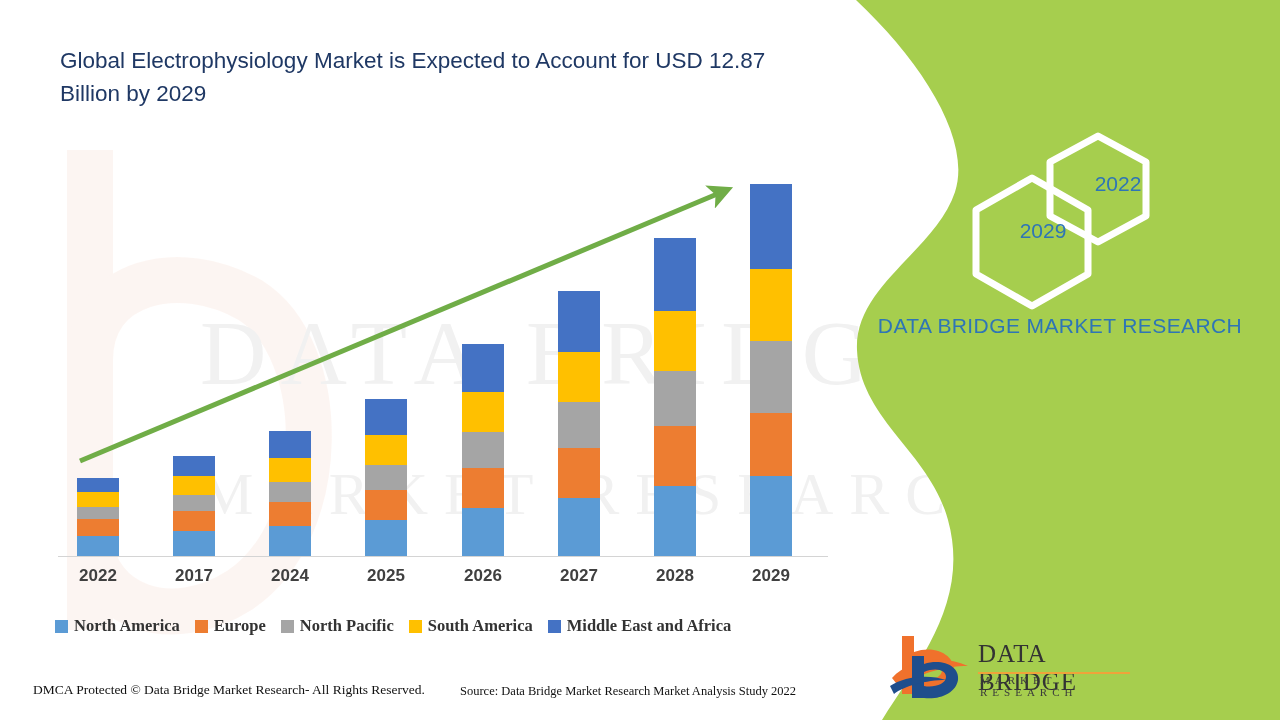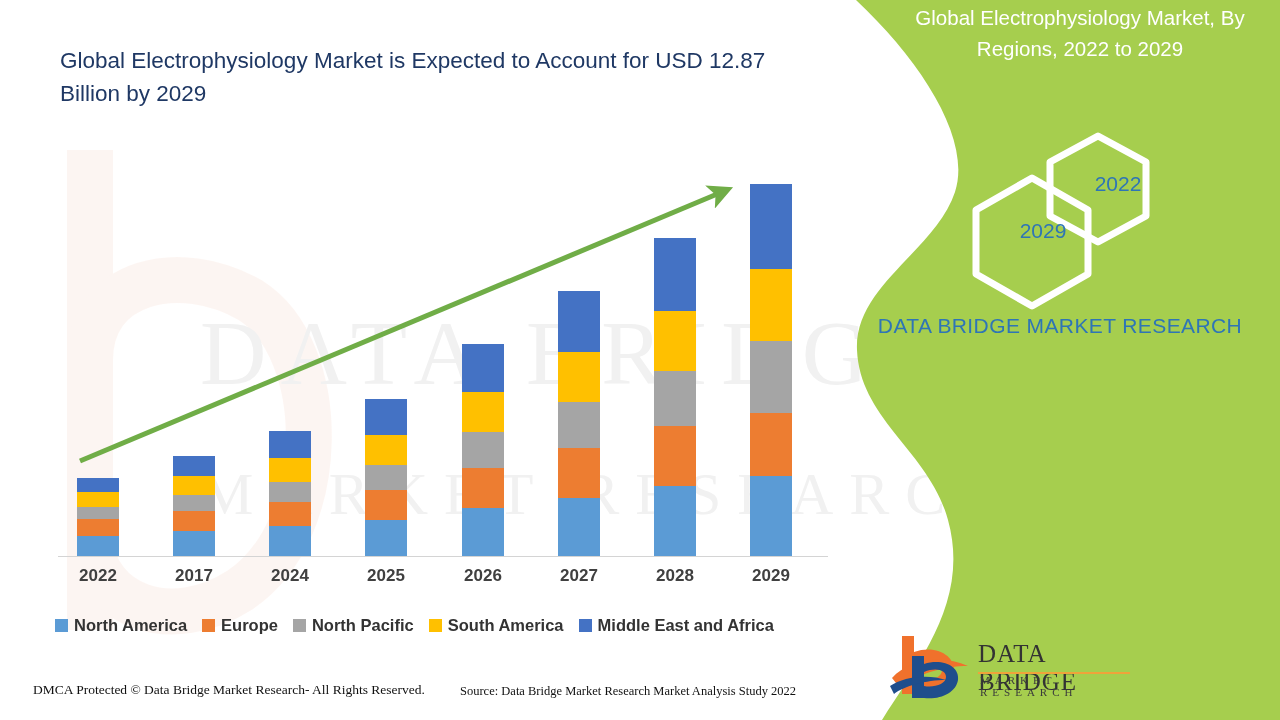--- a/index.html
+++ b/index.html
@@ -143,20 +143,21 @@
     gap: 15px;
     font-size: 16.5px;
     font-weight: bold;
     color: #333;
   }
   .legend-item {
     display: flex;
     align-items: center;
     gap: 6px;
     white-space: nowrap;
+    font-family: Liberation Serif, serif;
   }
   .legend-swatch {
     width: 13px;
     height: 13px;
     display: inline-block;
     flex: 0 0 auto;
   }
 
   
   .footer-left {
@@ -396,21 +397,20 @@
 
   <div class="green-panel">
     <svg width="450" height="720" viewBox="0 0 450 720" style="position:absolute;left:0;top:0;">
       <path d="M 26 0 L 450 0 L 450 720 L 52 720
                C 90 660, 140 600, 118 520
                C 100 452, 30 420, 27 350
                C 24 286, 106 250, 125 192
                C 142 140, 92 62, 26 0 Z" fill="#a6ce4e"></path>
     </svg>
 
-    <div class="panel-title">Global Electrophysiology Market, By Regions, 2022 to 2029</div>
 
     <svg class="hex-svg" viewBox="0 0 220 180">
       <polygon points="128,6 176,32 176,86 128,112 80,86 80,32" fill="none" stroke="#ffffff" stroke-width="7" stroke-linejoin="round"></polygon>
       <polygon points="62,48 118,80 118,144 62,176 6,144 6,80" fill="none" stroke="#ffffff" stroke-width="7" stroke-linejoin="round"></polygon>
     </svg>
     <div class="hex-label hex-2029">2029</div>
     <div class="hex-label hex-2022">2022</div>
 
     <div class="brand-text">DATA BRIDGE MARKET RESEARCH</div>
 

